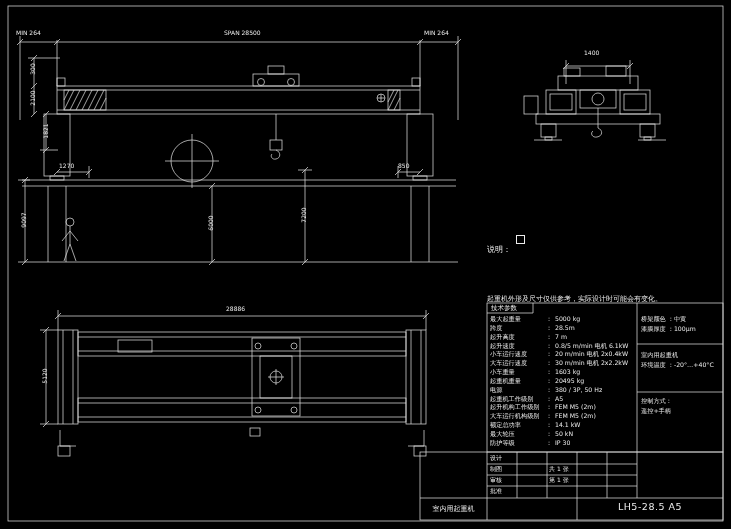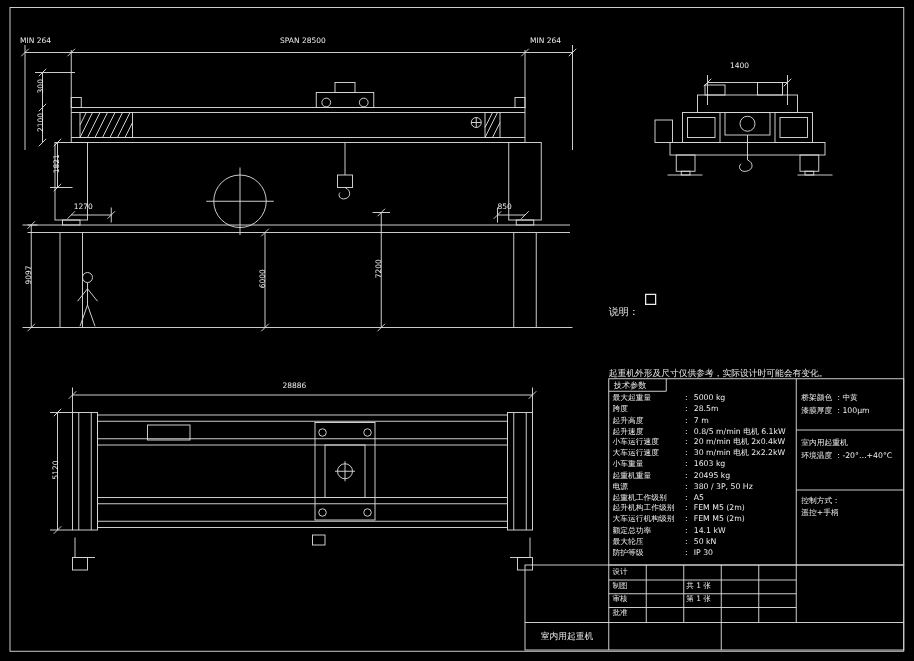--- a/index.html
+++ b/index.html
@@ -272,14 +272,15 @@
   <span class="side-line" style="top:398px;">控制方式：</span>
   <span class="side-line" style="top:408px;">遥控+手柄</span>
 
   <span class="lbl tb-small" style="left:490px;top:455px;">设计</span>
   <span class="lbl tb-small" style="left:490px;top:466px;">制图</span>
   <span class="lbl tb-small" style="left:490px;top:477px;">审核</span>
   <span class="lbl tb-small" style="left:490px;top:488px;">批准</span>
   <span class="lbl tb-small" style="left:549px;top:466px;">共 1 张</span>
   <span class="lbl tb-small" style="left:549px;top:477px;">第 1 张</span>
   <span class="tb-company">室内用起重机</span>
+  <span class="tb-dwgno">LH5-28.5 A5</span>
 
 </div>
 
 </body></html>

